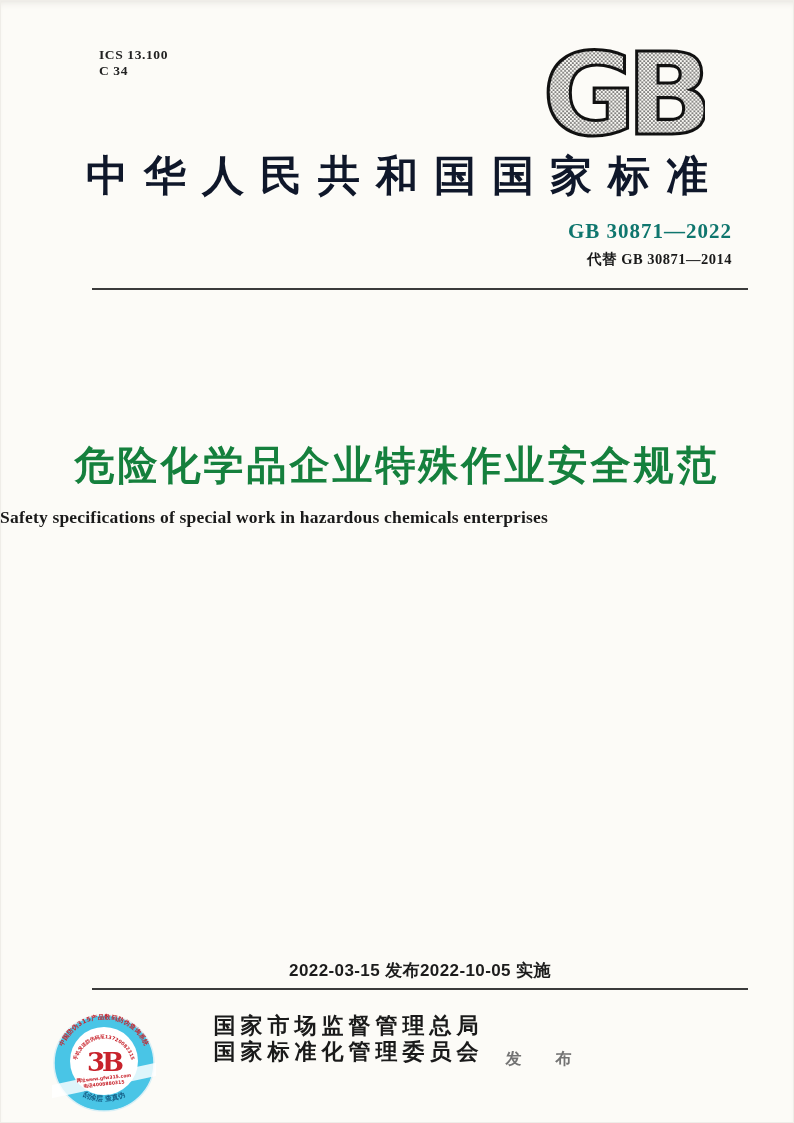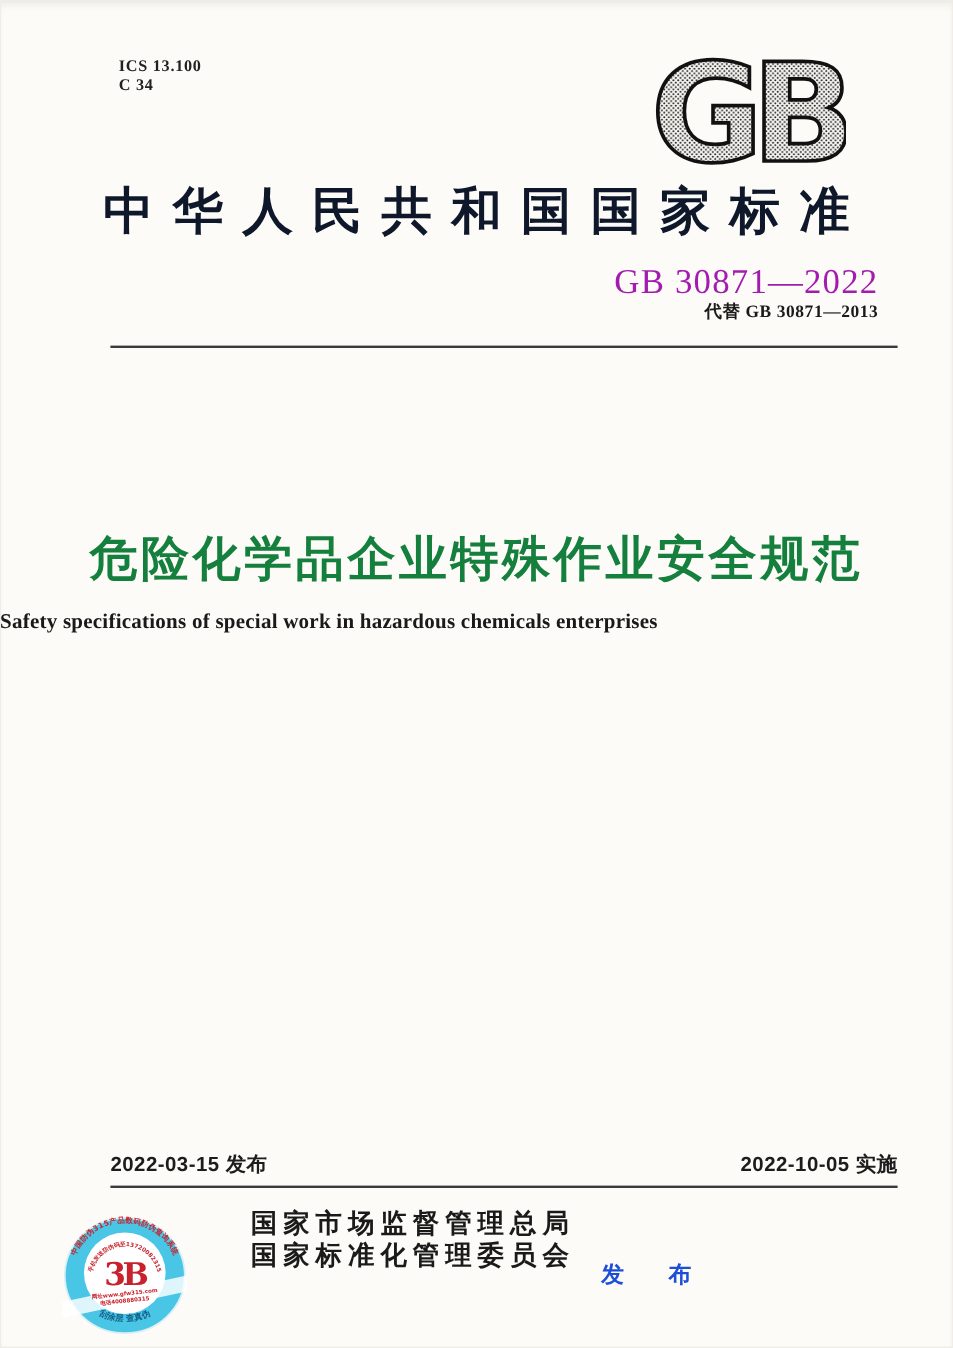--- a/index.html
+++ b/index.html
@@ -21,21 +21,21 @@
   }
   .gb-logo{position:absolute;left:541px;top:42px;width:164px;height:98px;}
   .std-title{
     position:absolute;left:0;top:148px;width:100%;
     text-align:center;white-space:nowrap;
     font-size:42px;font-weight:bold;letter-spacing:16px;text-indent:16px;
     color:#0f172a;
   }
   .std-number{
     position:absolute;right:62px;top:219px;
-    font-size:29px;font-weight:normal;letter-spacing:1px;color:#a21caf;
+    font-size:21px;font-weight:bold;letter-spacing:1px;color:#0f766e;
   }
   .replaces{
     position:absolute;right:62px;top:250px;
     font-size:14.5px;font-weight:bold;letter-spacing:0.5px;color:#1a1a1a;
   }
   .rule{position:absolute;left:92px;width:656px;height:2px;background:#3b3b3b;}
   .rule-top{top:288px;}
   .rule-bottom{top:988px;}
   .main-title{
     position:absolute;left:0;top:438px;width:100%;
@@ -45,35 +45,35 @@
     color:#15803d;
   }
   .english-title{
     position:absolute;left:0;top:507px;width:100%;
     text-align:left;
     font-size:17.5px;font-weight:bold;letter-spacing:0.2px;
     color:#1a1a1a;
   }
   .dates{
     position:absolute;left:92px;top:959px;width:656px;
-    display:flex;justify-content:space-between;align-items:baseline;
+    display:flex;justify-content:center;align-items:baseline;
     font-family:"Liberation Sans","DejaVu Sans",sans-serif;
     font-size:17px;font-weight:600;letter-spacing:0.4px;
     color:#1c1c1c;
   }
   .publisher{
     position:absolute;left:0;top:1007px;width:100%;
-    display:flex;justify-content:center;align-items:flex-start;gap:22px;
+    display:flex;justify-content:center;align-items:center;gap:22px;
   }
   .pub-lines{
     font-size:22px;font-weight:bold;letter-spacing:5px;line-height:26px;
     text-align:center;color:#1a1a1a;white-space:nowrap;
   }
   .publish-label{
-    font-size:19px;font-weight:bold;letter-spacing:9px;color:#1d4ed8;white-space:nowrap;margin-top:42px;
+    font-size:16px;font-weight:bold;letter-spacing:9px;color:#737373;white-space:nowrap;margin-top:42px;
   }
   .stamp{position:absolute;left:52px;top:1012px;width:104px;height:102px;}
 </style>
 </head>
 <body>
 
 <div class="page">
 
   <div class="ics">
     <div>ICS 13.100</div>
@@ -87,21 +87,21 @@
         <circle cx="1" cy="1" r="0.85" fill="#1c1c1c"></circle>
         <circle cx="3" cy="3" r="0.85" fill="#1c1c1c"></circle>
       </pattern>
     </defs>
     <text x="85" y="95" text-anchor="middle" font-family="'DejaVu Sans',sans-serif" font-size="118" font-weight="900" letter-spacing="-10" fill="url(#gbDots)" stroke="#111" stroke-width="3.2">GB</text>
   </svg>
 
   <div class="std-title">中华人民共和国国家标准</div>
 
   <div class="std-number">GB 30871—2022</div>
-  <div class="replaces">代替 GB 30871—2013</div>
+  <div class="replaces">代替 GB 30871—2014</div>
 
   <div class="rule rule-top"></div>
 
   <div class="main-title">危险化学品企业特殊作业安全规范</div>
   <div class="english-title">Safety specifications of special work in hazardous chemicals enterprises</div>
 
   <div class="dates">
     <span>2022-03-15 发布</span>
     <span>2022-10-05 实施</span>
   </div>

